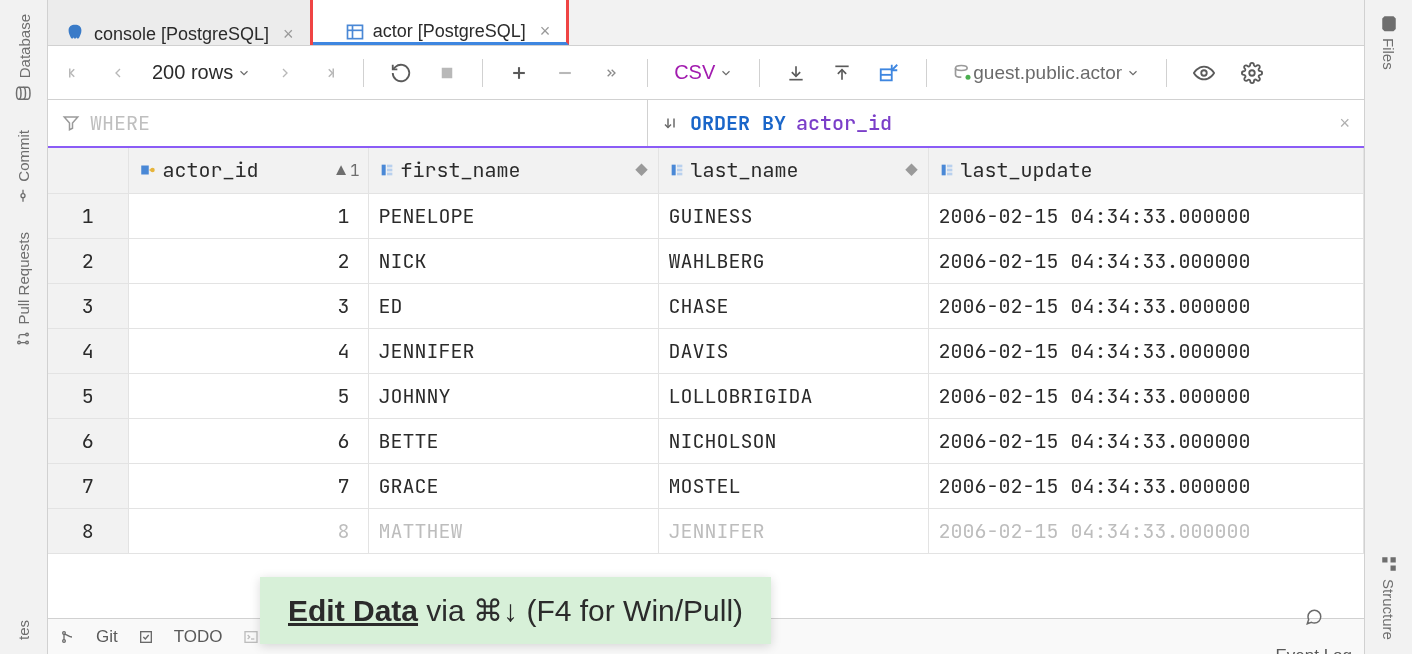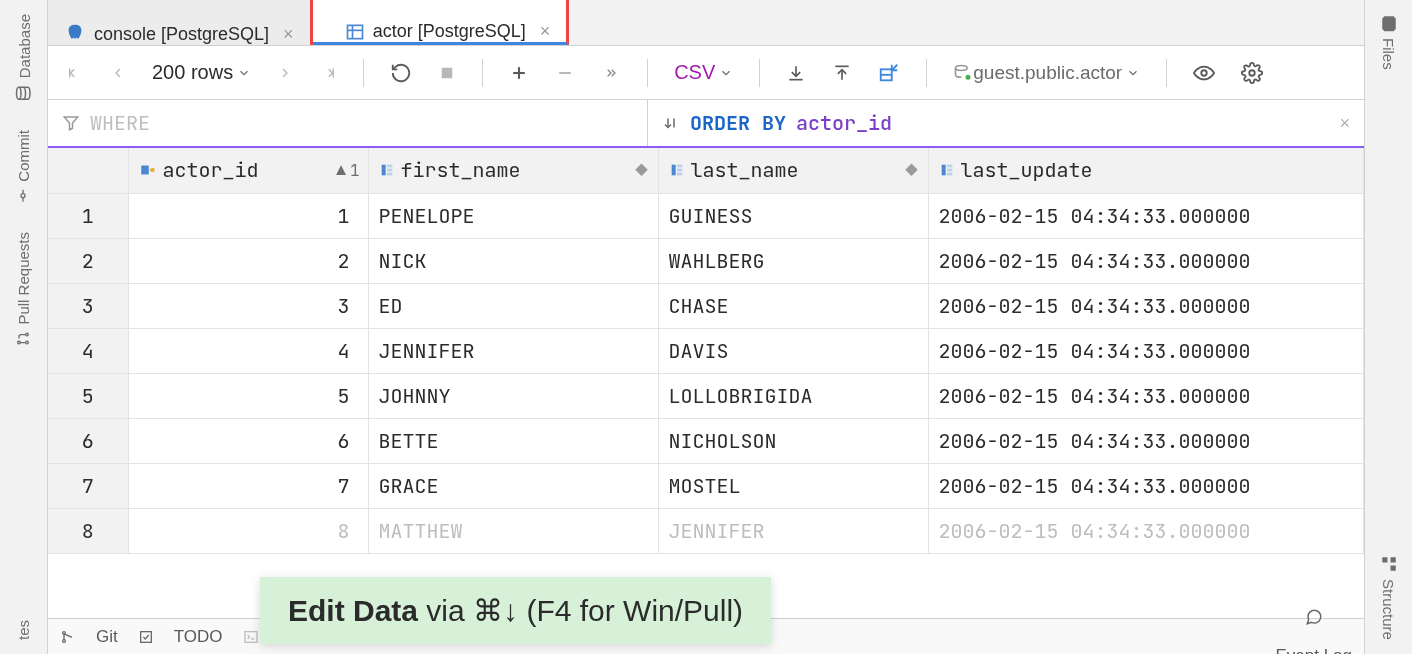--- a/index.html
+++ b/index.html
@@ -190,21 +190,21 @@
   .tip {
     position:absolute;
     left:260px;
     bottom:10px;
     background:#d7f0d8;
     padding: 16px 28px;
     font-size: 30px;
     color:#2b2b2b;
     box-shadow: 0 2px 10px rgba(0,0,0,.15);
   }
-  .tip b { font-weight:700; }
+  .tip b { font-weight:700;text-decoration:underline; }
 
   svg { display:block; }
 </style>
 </head>
 <body>
 
 <div class="left-sidebar">
   <div class="tool">
     <svg width="18" height="18" viewBox="0 0 24 24" fill="none" stroke="#6e6e6e" stroke-width="2">
         <ellipse cx="12" cy="5" rx="8" ry="3"></ellipse>

